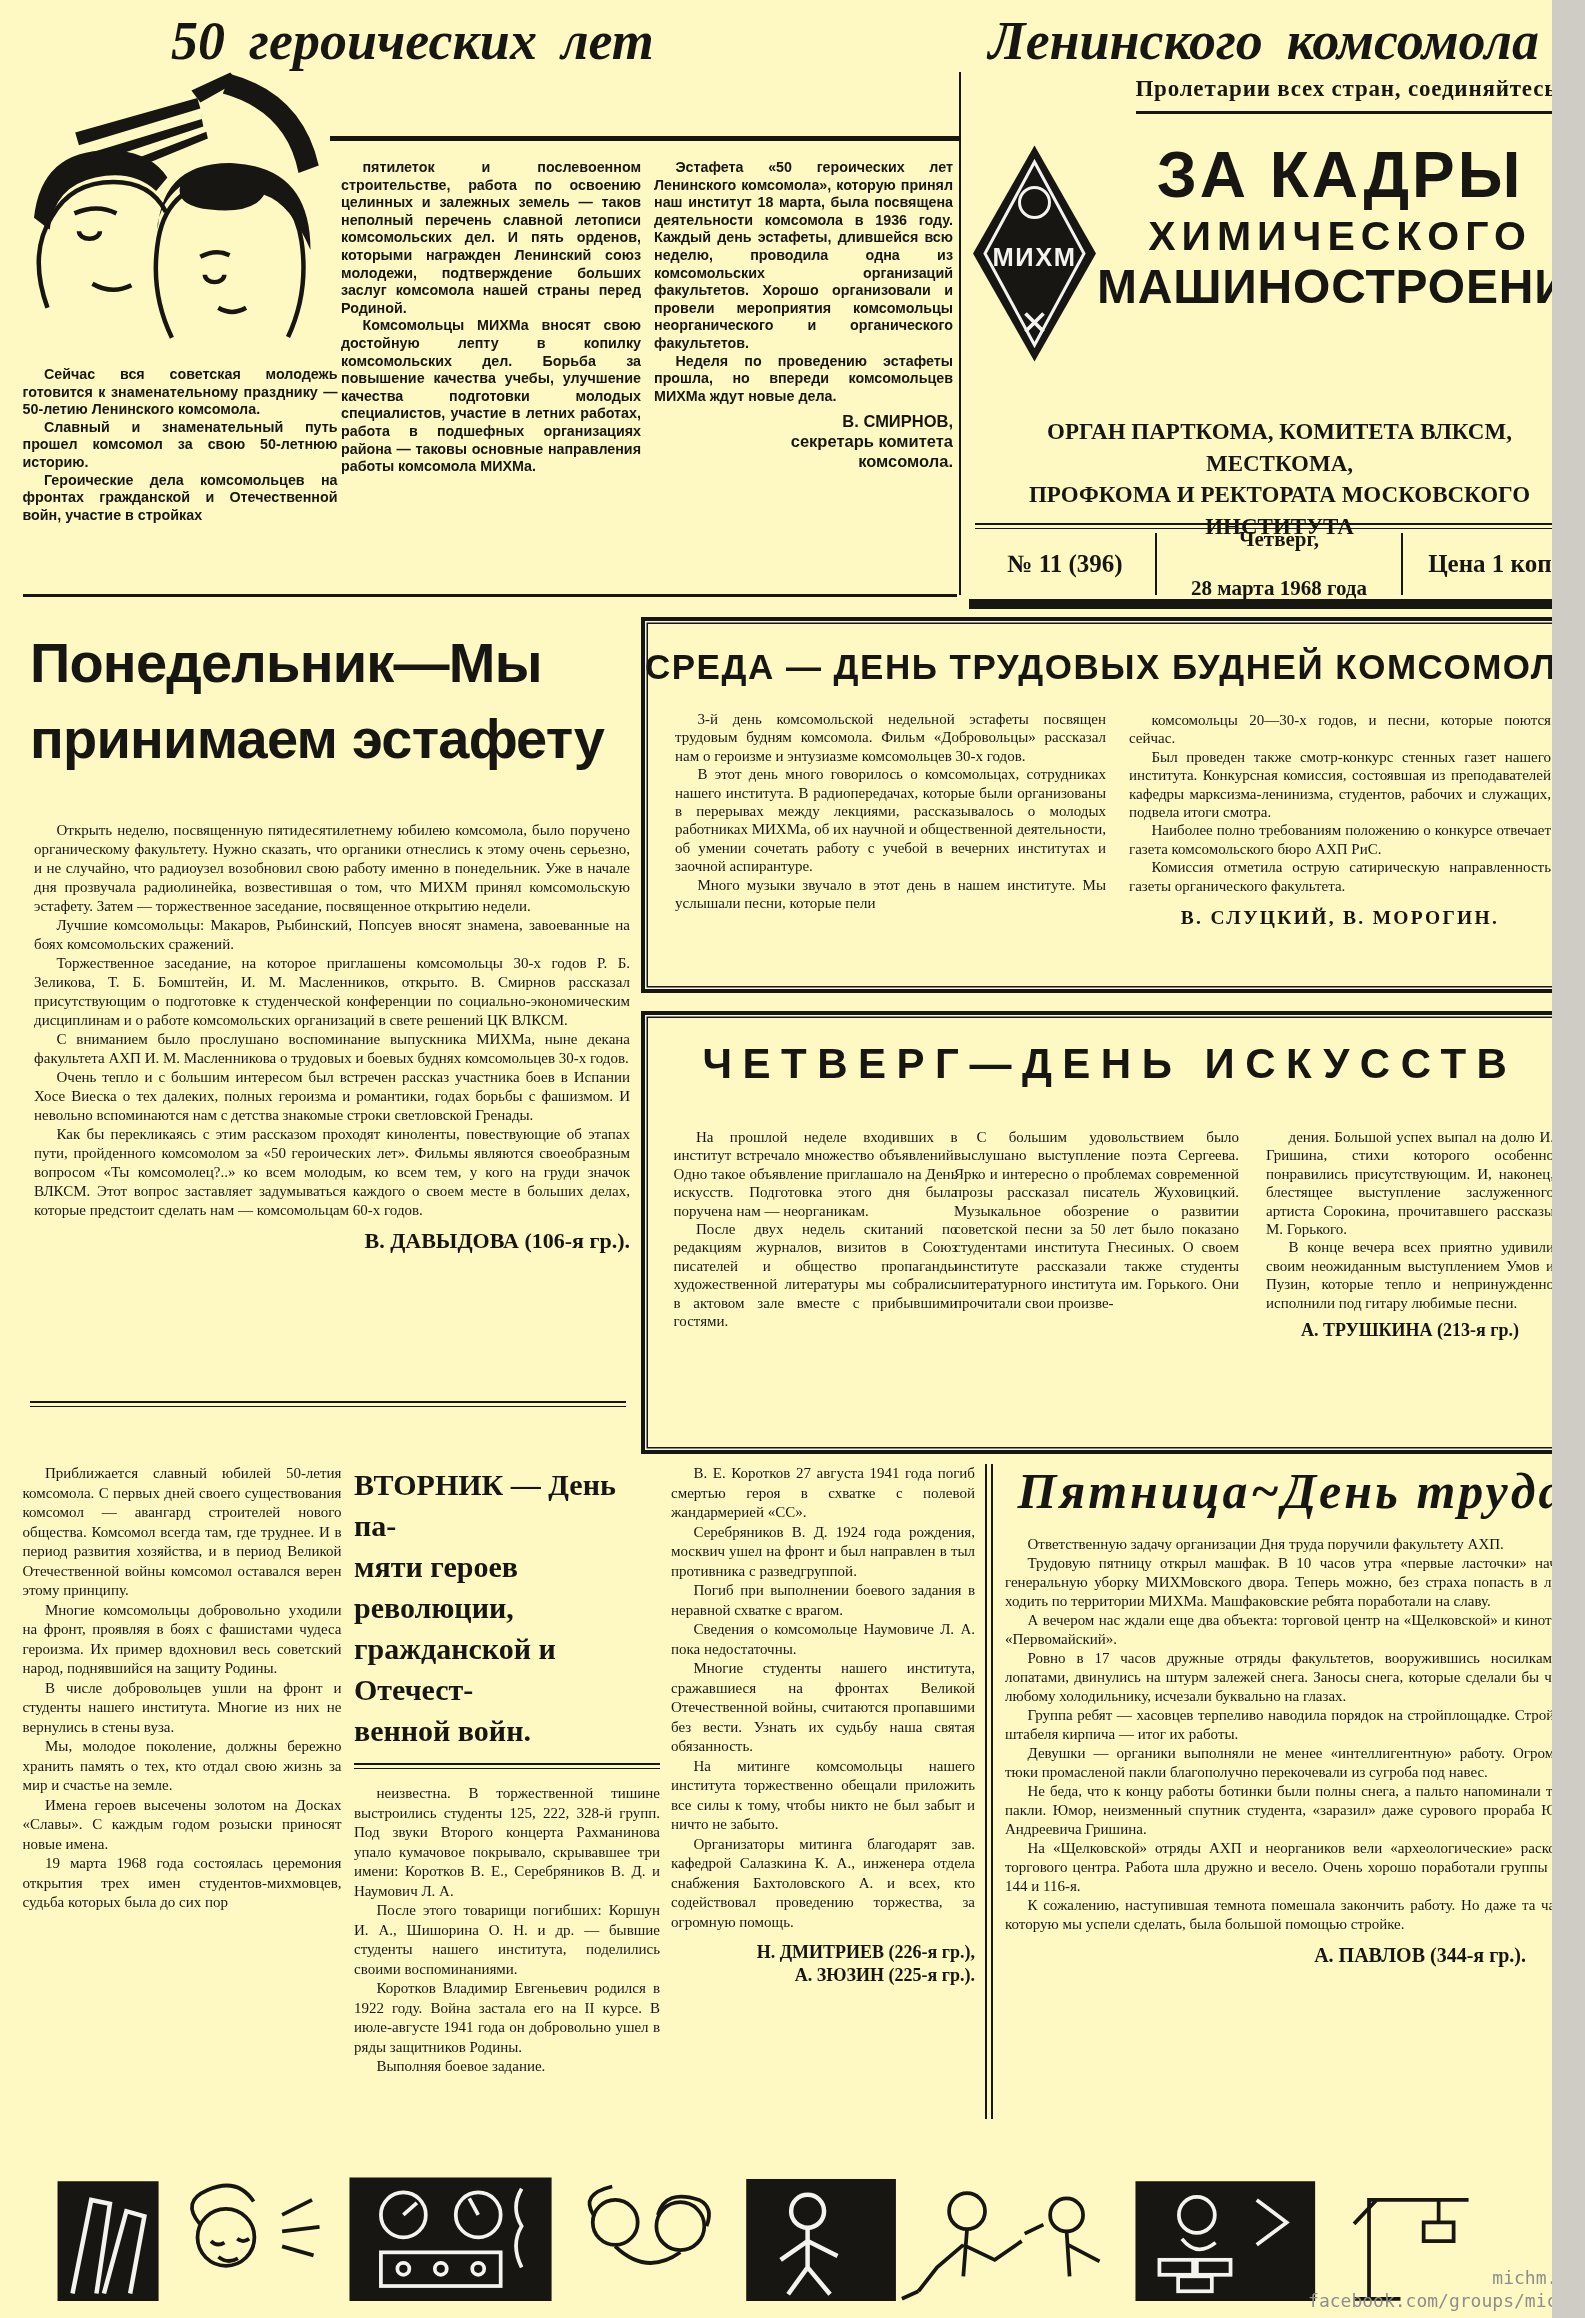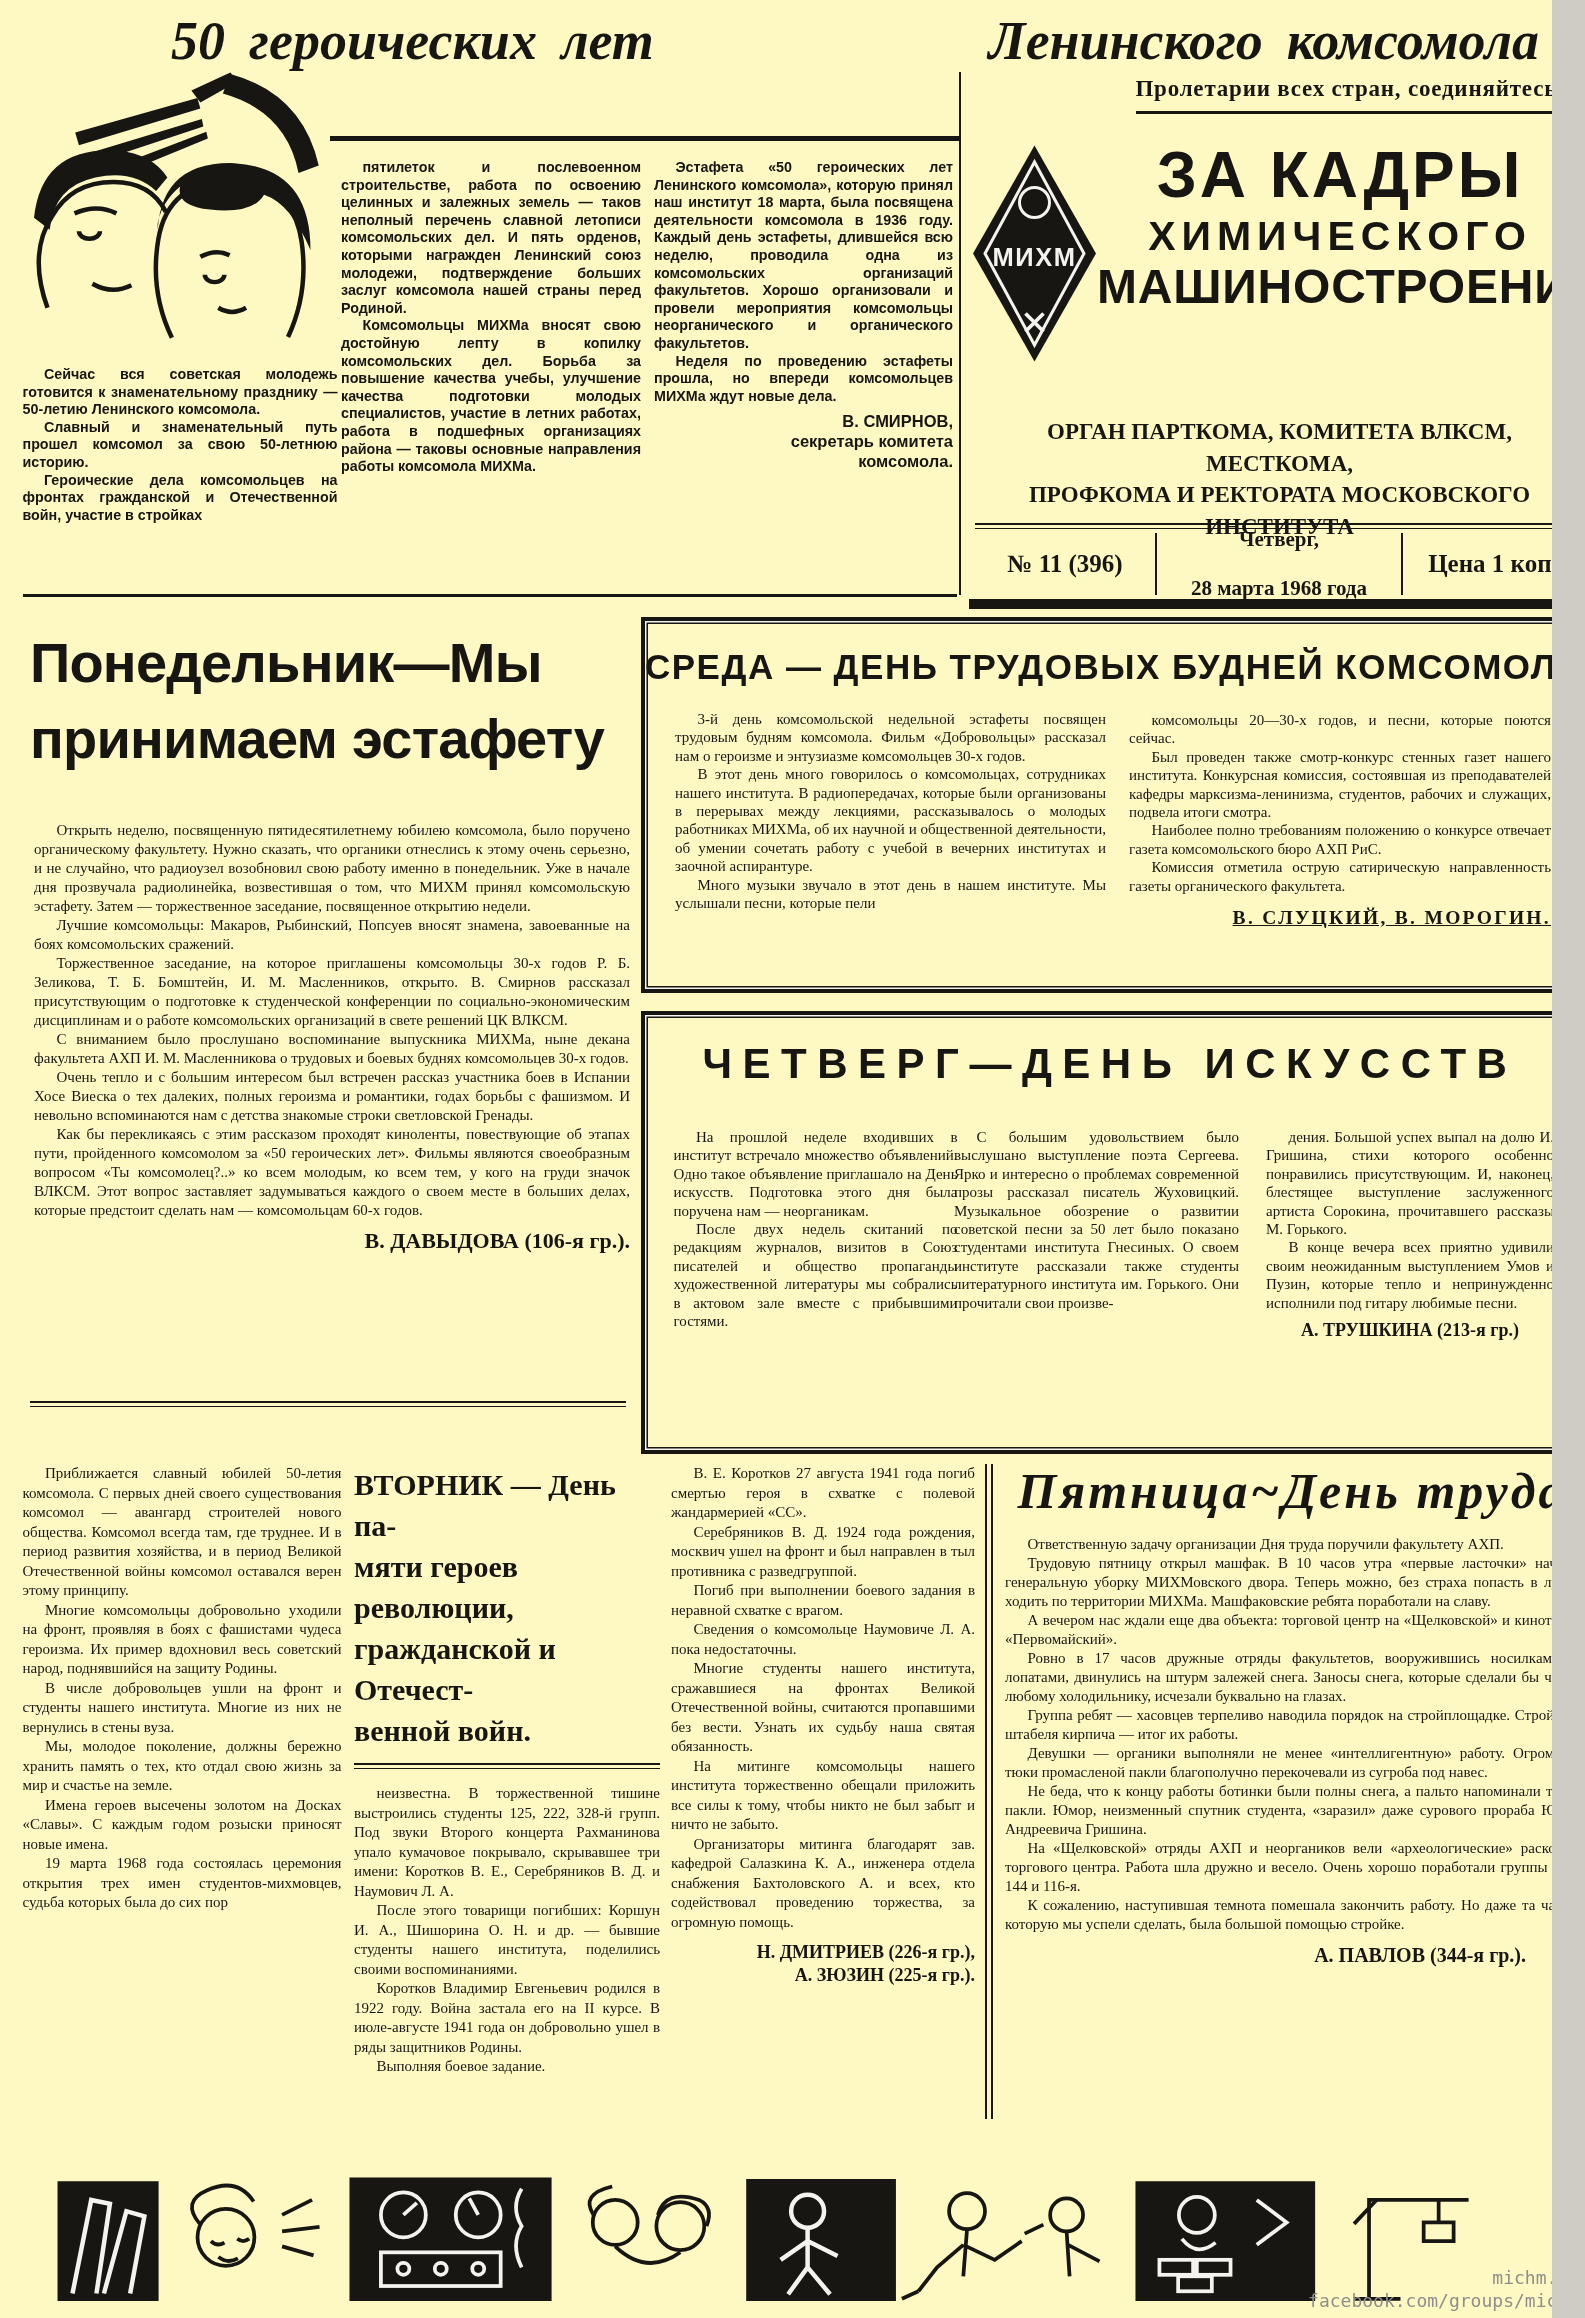--- a/index.html
+++ b/index.html
@@ -42,21 +42,21 @@
   .lead-sign { font:700 16.5px/20px "Liberation Sans", sans-serif; text-align:right; margin-top:6px; }
 
   .monday-title { font:700 56px/1.35 "Liberation Sans", sans-serif; letter-spacing:-0.8px; }
   .monday-body { font:15px/19px "Liberation Serif", serif; max-height:540px; overflow:hidden; }
   .monday-sign { font:700 22px/1.2 "Liberation Serif", serif; text-align:right; margin-top:7.5px; }
 
   .box { border:4.5px solid #181613; box-shadow:inset 0 0 0 1.5px #f5f3ee, inset 0 0 0 3px #181613; }
   .box-title { font:700 35px/1.1 "Liberation Sans", sans-serif; letter-spacing:1.5px; text-align:center; white-space:nowrap; }
   .box-title-stencil { font:700 42px/1.1 "Liberation Sans", sans-serif; letter-spacing:10.5px; text-align:center; white-space:nowrap; }
   .box-body { font:15px/18.4px "Liberation Serif", serif; overflow:hidden; }
-  .wed-sign { font:700 19.5px/1.2 "Liberation Serif", serif; text-align:right; letter-spacing:2.3px; margin-top:10.5px;text-decoration:underline; }
+  .wed-sign { font:700 19.5px/1.2 "Liberation Serif", serif; text-align:center; letter-spacing:2.3px; margin-top:10.5px; }
   .thu-sign { font:700 18px/1.2 "Liberation Serif", serif; text-align:center; margin-top:7.5px; }
 
   .bottom-col { font:15px/19.5px "Liberation Serif", serif; overflow:hidden; }
   .tue-heading { font:700 30px/41px "Liberation Serif", serif; }
   .tue-sign { font:700 18px/22.5px "Liberation Serif", serif; text-align:right; margin-top:9px; }
 
   .friday-title { font:italic 700 50px/1.2 "Liberation Serif", serif; text-align:center; letter-spacing:3px; }
   .friday-body { font:15px/19px "Liberation Serif", serif; max-height:600px; overflow:hidden; }
   .friday-sign { font:700 20px/1.2 "Liberation Serif", serif; text-align:right; padding-right:53px; margin-top:9px; }
 

